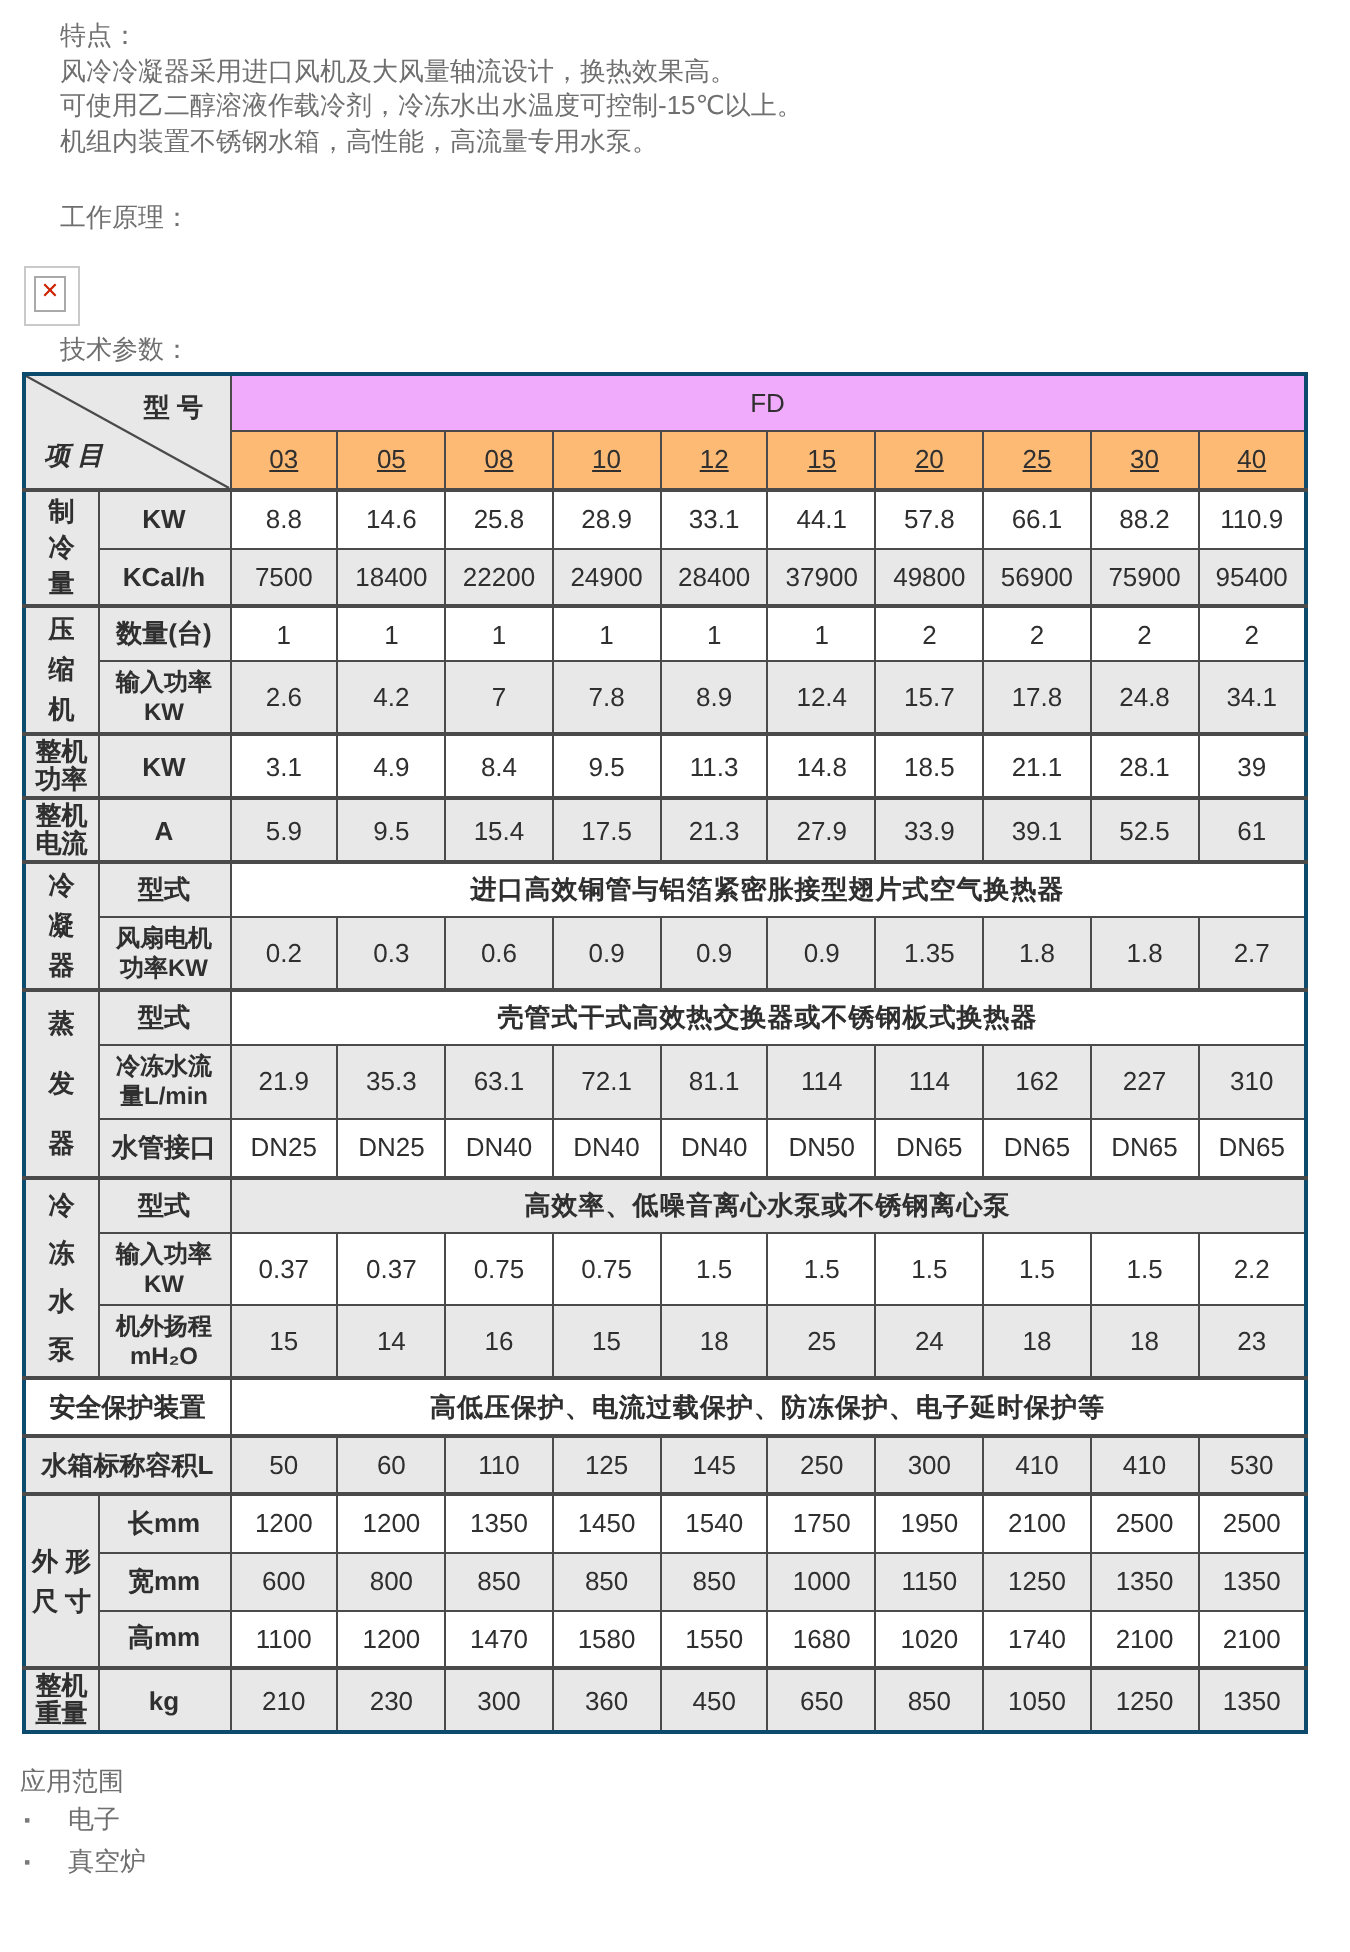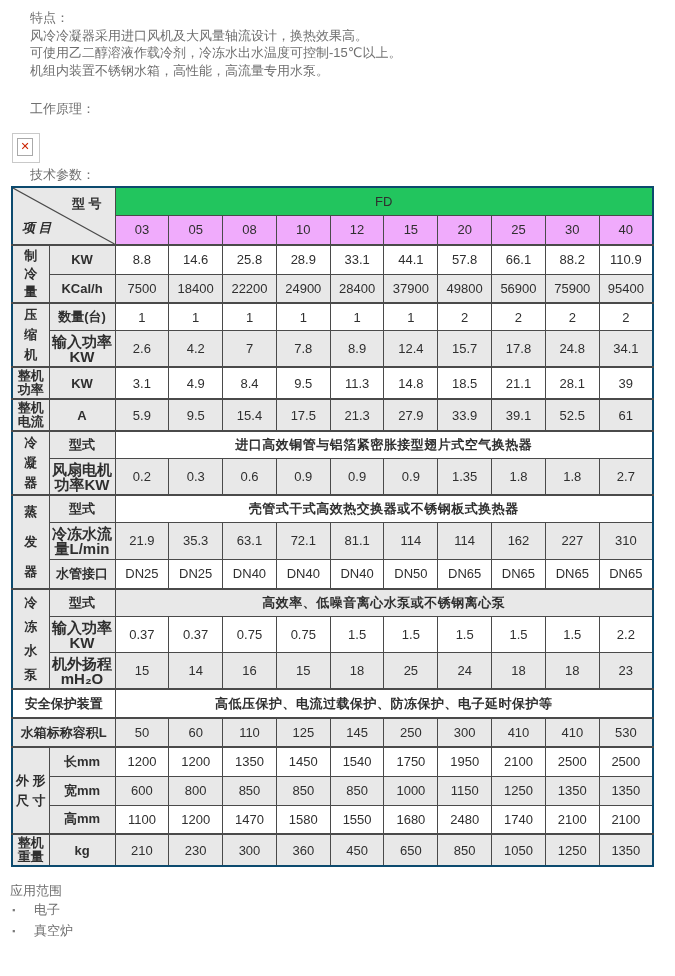--- a/index.html
+++ b/index.html
@@ -34,30 +34,30 @@
   }
   table.specs { border: 2px solid #0c4a6e; }
   table.specs td {
     border: 1px solid #4a4a4a; text-align: center; vertical-align: middle;
     font-size: 13px; padding: 1px; overflow: hidden;
   }
   col.c-g { width: 37px; } col.c-s { width: 66px; } col.c-v { width: 53.8px; }
   .rh1 { height: 28px; } .rh2 { height: 30px; }
   .r27 { height: 27px; } .r29 { height: 29px; } .r35 { height: 35px; }
   td.g, td.s, td.s2 { background: #e8e8e8; }
-  td.fd { background: #22c55e; }
-  tr.hdr td.v { background: #f0abfc; }
+  td.fd { background: #f0abfc; }
+  tr.hdr td.v { background: #fdba74; text-decoration: underline; }
   tr.gy td.v, tr.gy td.sp { background: #e8e8e8; }
   tr.w td.v, tr.w td.sp { background: #fff; }
   td.wl { background: #fff !important; }
   tr.gt td { border-top-width: 2px; }
   td.s, td.s2, td.corner { border-right-width: 2px; }
   .zh { font-weight: bold; }
   .pre { white-space: pre-line; }
-  td.s.pre { font-size: 15px; line-height: 15px; }
+  td.s.pre { font-size: 12px; line-height: 15px; }
   .lh14 { line-height: 14px; font-size: 12px; }
   .lh18 { line-height: 18px; }
   .lh20 { line-height: 20px; }
   .lh24 { line-height: 24px; }
   .lh30 { line-height: 30px; }
   td.corner { position: relative; background: #e8e8e8; padding: 0; }
   td.corner svg { position: absolute; left: 0; top: 0; width: 100%; height: 100%; display: block; }
   .c-tr { position: absolute; top: 7px; right: 13px; font-weight: bold; font-size: 13px; }
   .c-bl { position: absolute; bottom: 7px; left: 9px; font-weight: bold; font-size: 13px; font-style: italic; }
   td.sp { letter-spacing: 0.5px; }
@@ -362,21 +362,21 @@
           <td class="v">1350</td>
       </tr>
       <tr class="w r29">
         <td class="s zh">高mm</td>
         <td class="v">1100</td>
           <td class="v">1200</td>
           <td class="v">1470</td>
           <td class="v">1580</td>
           <td class="v">1550</td>
           <td class="v">1680</td>
-          <td class="v">2480</td>
+          <td class="v">1020</td>
           <td class="v">1740</td>
           <td class="v">2100</td>
           <td class="v">2100</td>
       </tr>
 
       <tr class="gy r29 gt">
         <td class="g zh pre lh14">整机
 重量</td>
         <td class="s zh">kg</td>
         <td class="v">210</td>

